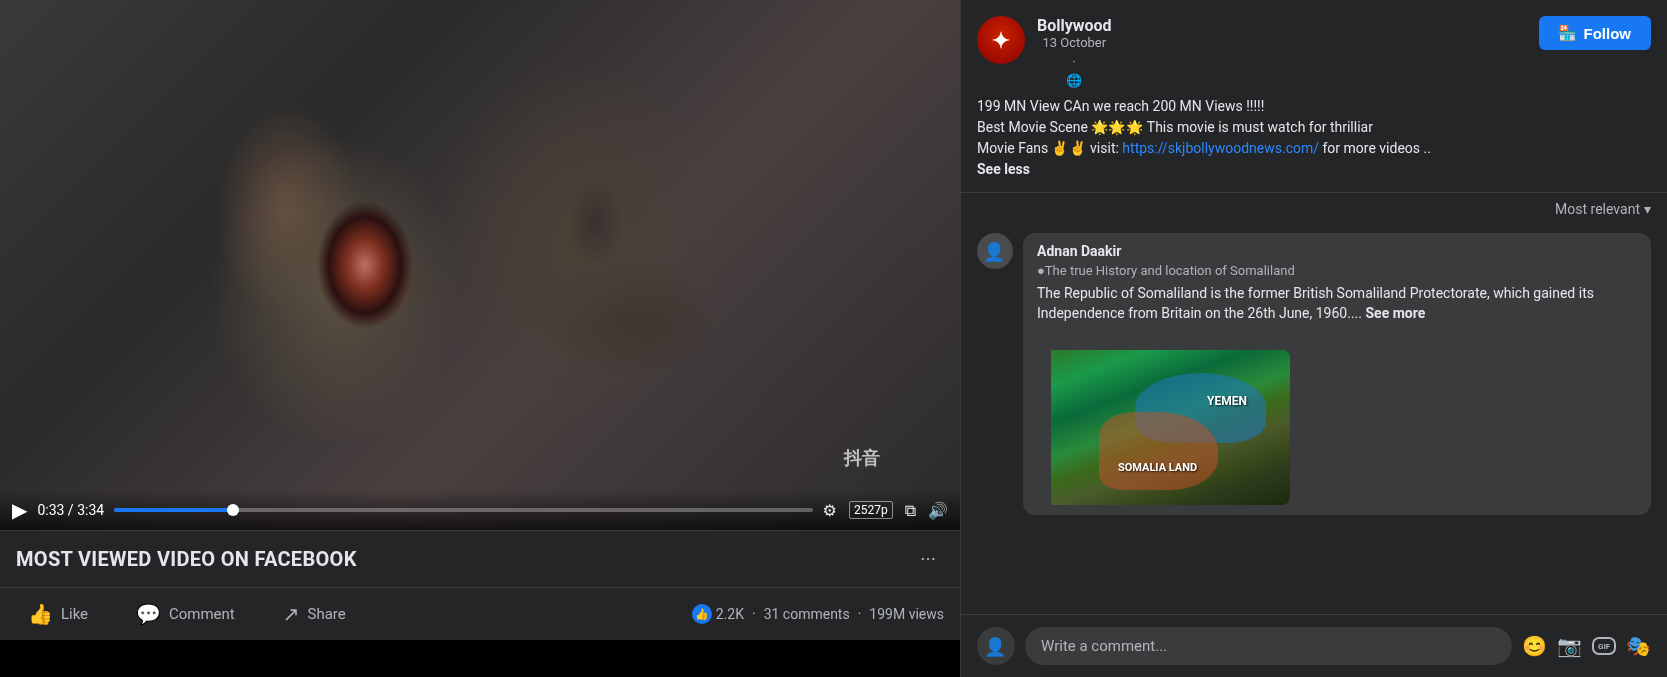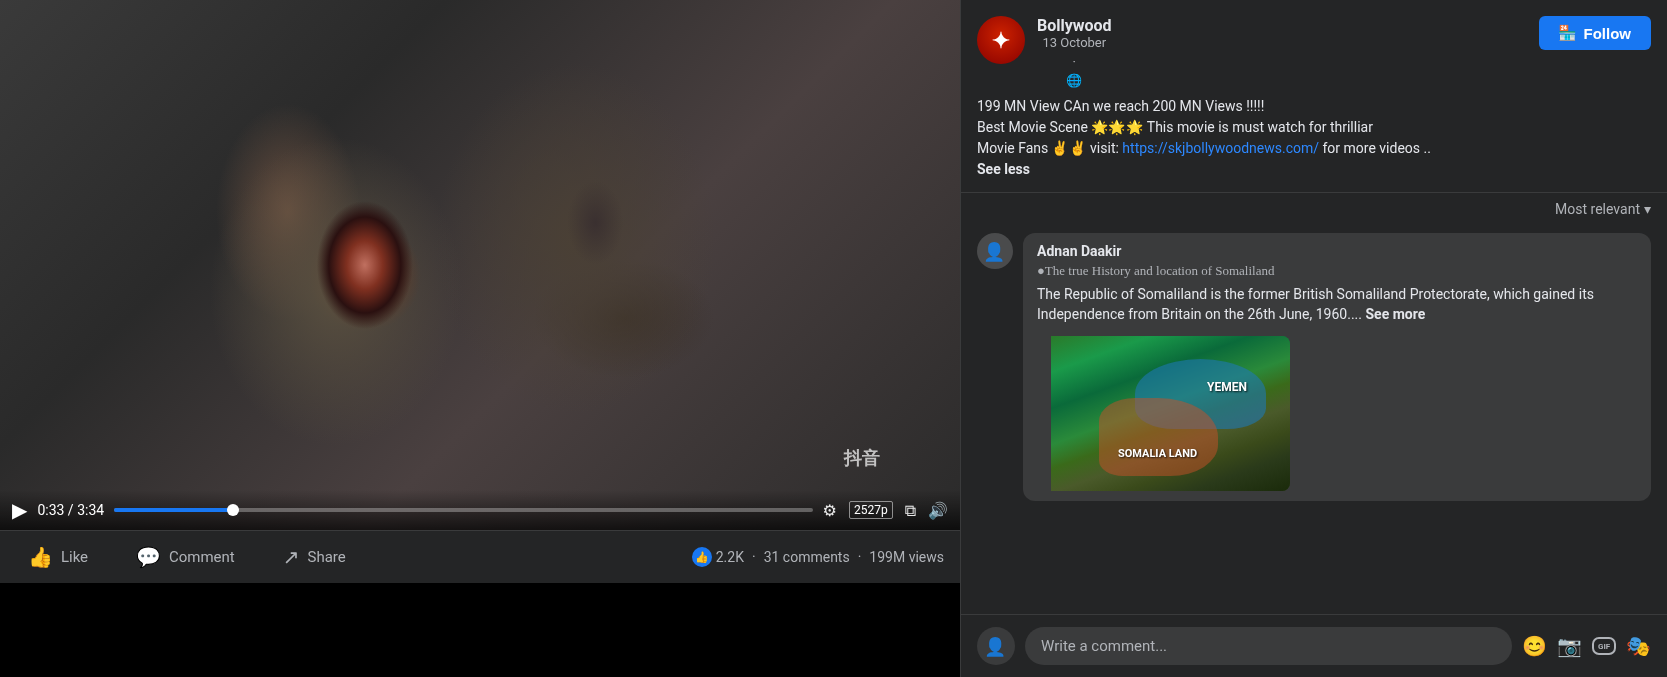--- a/index.html
+++ b/index.html
@@ -401,38 +401,37 @@
       font-size: 14px;
       font-weight: 700;
       color: #e4e6eb;
       margin-bottom: 4px;
     }
 
     .comment-subtitle {
       font-size: 13px;
       color: #b0b3b8;
       margin-bottom: 6px;
-      font-family: Liberation Serif, serif;
     }
 
     .comment-text {
       font-size: 14px;
       color: #e4e6eb;
       line-height: 1.4;
     }
 
     .comment-see-more {
       font-weight: 700;
       cursor: pointer;
       color: #e4e6eb;
     }
 
     
     .comment-map {
-      margin-top: 12px;
+      margin-top: 27px;
       border-radius: 8px;
       overflow: hidden;
       width: 253px;
       height: 155px;
       position: relative;
       padding-left: 14px;
     }
 
     .map-visual {
       width: 100%;
@@ -550,20 +549,26 @@
       </div>
       <div class="control-icons">
         <span class="control-icon">⚙</span>
         <span class="quality-badge">2527p</span>
         <span class="control-icon">⧉</span>
         <span class="control-icon">🔊</span>
       </div>
     </div>
   </div>
 
+  <div class="post-info">
+    <div style="display:flex; align-items:center; justify-content:space-between;">
+      <span class="post-title">MOST VIEWED VIDEO ON FACEBOOK</span>
+      <span class="more-btn">···</span>
+    </div>
+  </div>
 
   <div class="post-actions-bar">
     <div class="action-buttons">
       <div class="action-btn">
         <span class="action-btn-icon">👍</span>
         <span>Like</span>
       </div>
       <div class="action-btn">
         <span class="action-btn-icon">💬</span>
         <span>Comment</span>

